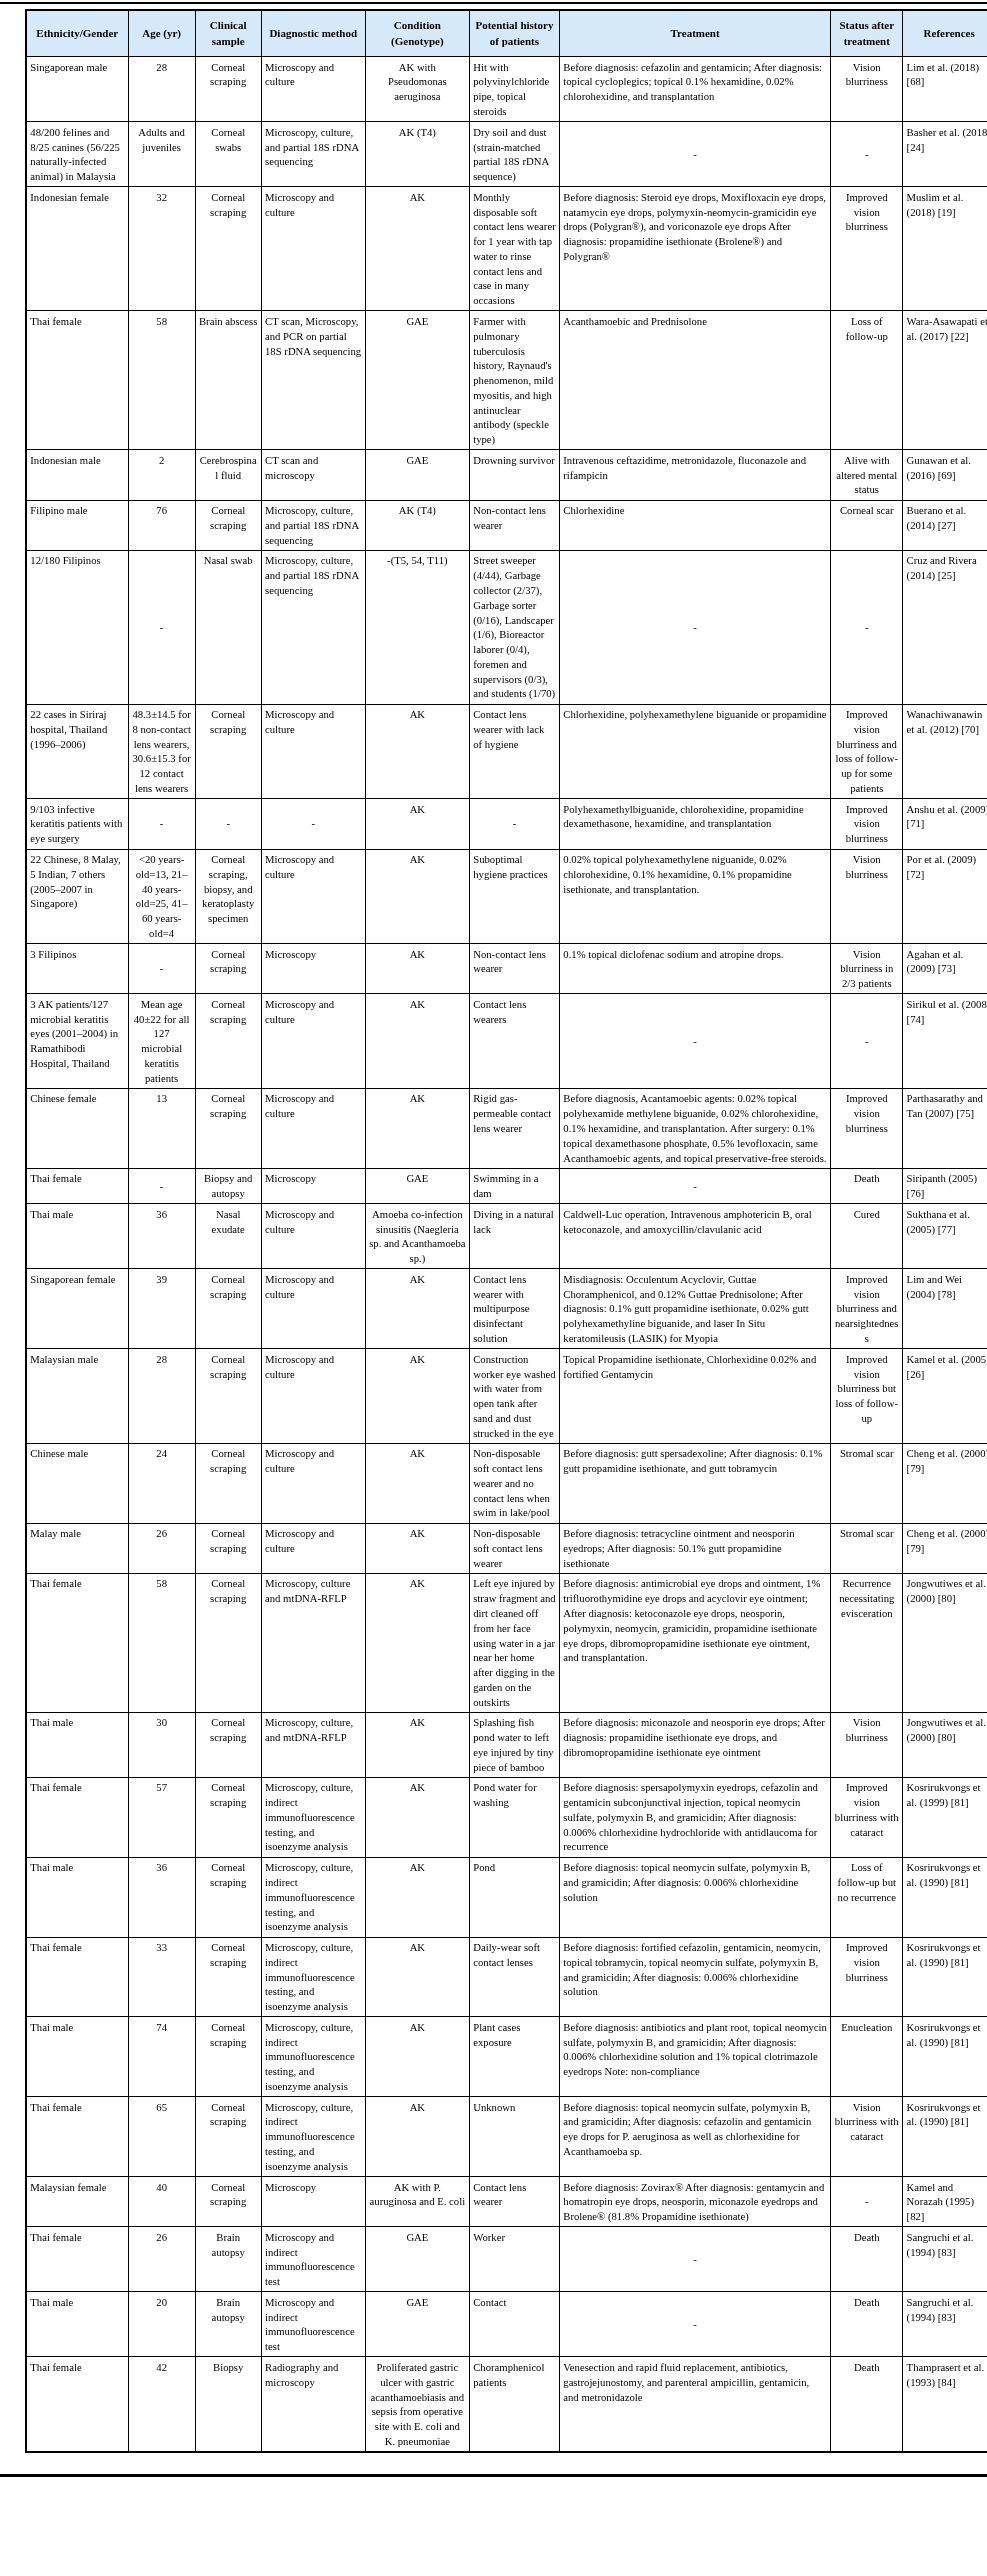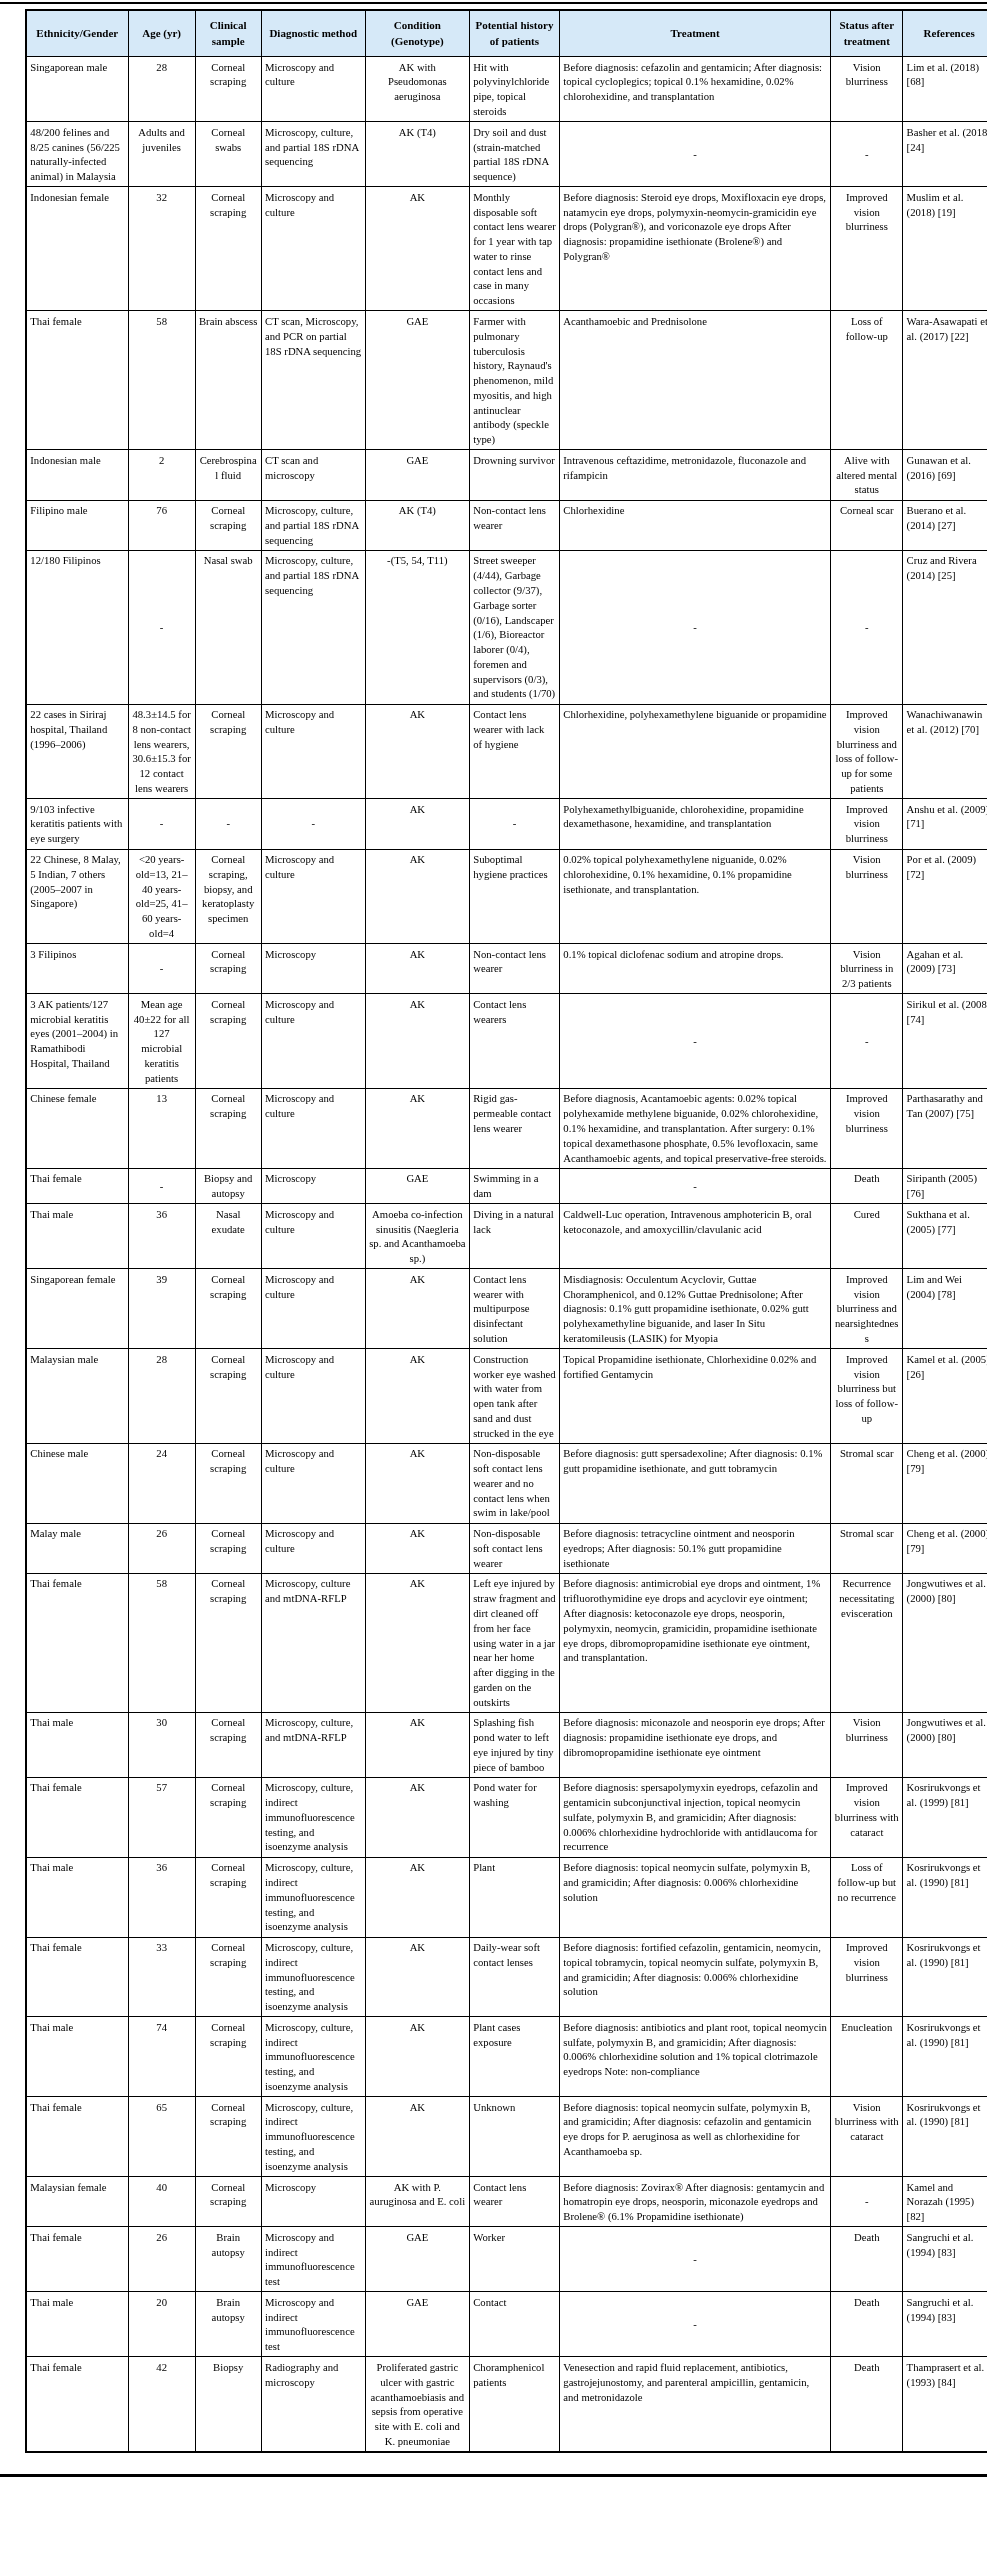--- a/index.html
+++ b/index.html
@@ -156,21 +156,21 @@
           <td class="al-left">Chlorhexidine</td>
           <td class="al-center">Corneal scar</td>
           <td class="al-left">Buerano et al. (2014) [27]</td>
         </tr>
         <tr>
           <td class="al-left">12/180 Filipinos</td>
           <td class="al-center dash-cell">-</td>
           <td class="al-center">Nasal swab</td>
           <td class="al-left">Microscopy, culture, and partial 18S rDNA sequencing</td>
           <td class="al-center">-(T5, 54, T11)</td>
-          <td class="al-left">Street sweeper (4/44), Garbage collector (9/37), Garbage sorter (0/16), Landscaper (1/6), Bioreactor laborer (0/4), foremen and supervisors (0/3), and students (1/70)</td>
+          <td class="al-left">Street sweeper (4/44), Garbage collector (2/37), Garbage sorter (0/16), Landscaper (1/6), Bioreactor laborer (0/4), foremen and supervisors (0/3), and students (1/70)</td>
           <td class="al-left dash-cell">-</td>
           <td class="al-center dash-cell">-</td>
           <td class="al-left">Cruz and Rivera (2014) [25]</td>
         </tr>
         <tr>
           <td class="al-left">22 cases in Siriraj hospital, Thailand (1996–2006)</td>
           <td class="al-center">48.3±14.5 for 8 non-contact lens wearers, 30.6±15.3 for 12 contact lens wearers</td>
           <td class="al-center">Corneal scraping</td>
           <td class="al-left">Microscopy and culture</td>
           <td class="al-center">AK</td>
@@ -332,21 +332,21 @@
           <td class="al-left">Before diagnosis: spersapolymyxin eyedrops, cefazolin and gentamicin subconjunctival injection, topical neomycin sulfate, polymyxin B, and gramicidin; After diagnosis: 0.006% chlorhexidine hydrochloride with antidlaucoma for recurrence</td>
           <td class="al-center">Improved vision blurriness with cataract</td>
           <td class="al-left">Kosrirukvongs et al. (1999) [81]</td>
         </tr>
         <tr>
           <td class="al-left">Thai male</td>
           <td class="al-center">36</td>
           <td class="al-center">Corneal scraping</td>
           <td class="al-left">Microscopy, culture, indirect immunofluorescence testing, and isoenzyme analysis</td>
           <td class="al-center">AK</td>
-          <td class="al-left">Plant</td>
+          <td class="al-left">Pond</td>
           <td class="al-left">Before diagnosis: topical neomycin sulfate, polymyxin B, and gramicidin; After diagnosis: 0.006% chlorhexidine solution</td>
           <td class="al-center">Loss of follow-up but no recurrence</td>
           <td class="al-left">Kosrirukvongs et al. (1990) [81]</td>
         </tr>
         <tr>
           <td class="al-left">Thai female</td>
           <td class="al-center">33</td>
           <td class="al-center">Corneal scraping</td>
           <td class="al-left">Microscopy, culture, indirect immunofluorescence testing, and isoenzyme analysis</td>
           <td class="al-center">AK</td>
@@ -377,21 +377,21 @@
           <td class="al-center">Vision blurriness with cataract</td>
           <td class="al-left">Kosrirukvongs et al. (1990) [81]</td>
         </tr>
         <tr>
           <td class="al-left">Malaysian female</td>
           <td class="al-center">40</td>
           <td class="al-center">Corneal scraping</td>
           <td class="al-left">Microscopy</td>
           <td class="al-center">AK with P. auruginosa and E. coli</td>
           <td class="al-left">Contact lens wearer</td>
-          <td class="al-left">Before diagnosis: Zovirax® After diagnosis: gentamycin and homatropin eye drops, neosporin, miconazole eyedrops and Brolene® (6.1% Propamidine isethionate)</td>
+          <td class="al-left">Before diagnosis: Zovirax® After diagnosis: gentamycin and homatropin eye drops, neosporin, miconazole eyedrops and Brolene® (81.8% Propamidine isethionate)</td>
           <td class="al-center dash-cell">-</td>
           <td class="al-left">Kamel and Norazah (1995) [82]</td>
         </tr>
         <tr>
           <td class="al-left">Thai female</td>
           <td class="al-center">26</td>
           <td class="al-center">Brain autopsy</td>
           <td class="al-left">Microscopy and indirect immunofluorescence test</td>
           <td class="al-center">GAE</td>
           <td class="al-left">Worker</td>

